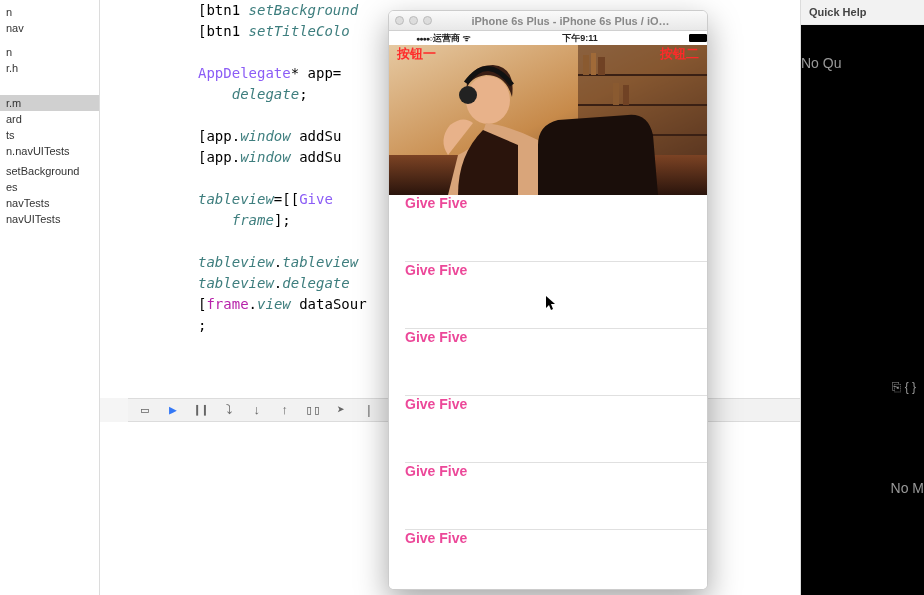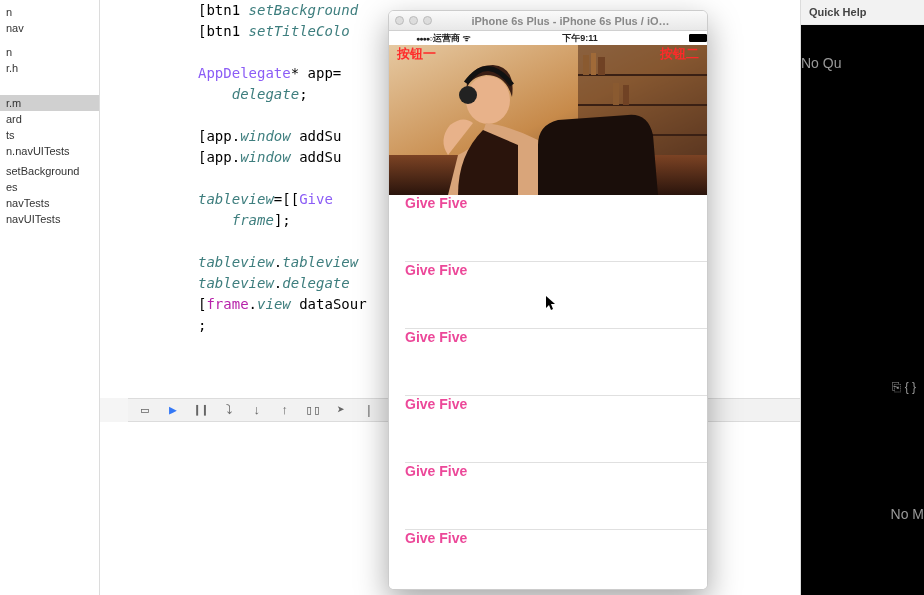--- a/index.html
+++ b/index.html
@@ -120,21 +120,21 @@
   .right-bottom {
     position: absolute;
     right: 8px;
     top: 380px;
     color: #999;
     font-size: 12px;
   }
   .right-mid {
     position: absolute;
     right: 0;
-    top: 506px;
+    top: 480px;
     color: #999;
     font-size: 14px;
     white-space: nowrap;
   }
   
   .simulator {
     position: absolute;
     left: 388px;
     top: 10px;
     width: 320px;

